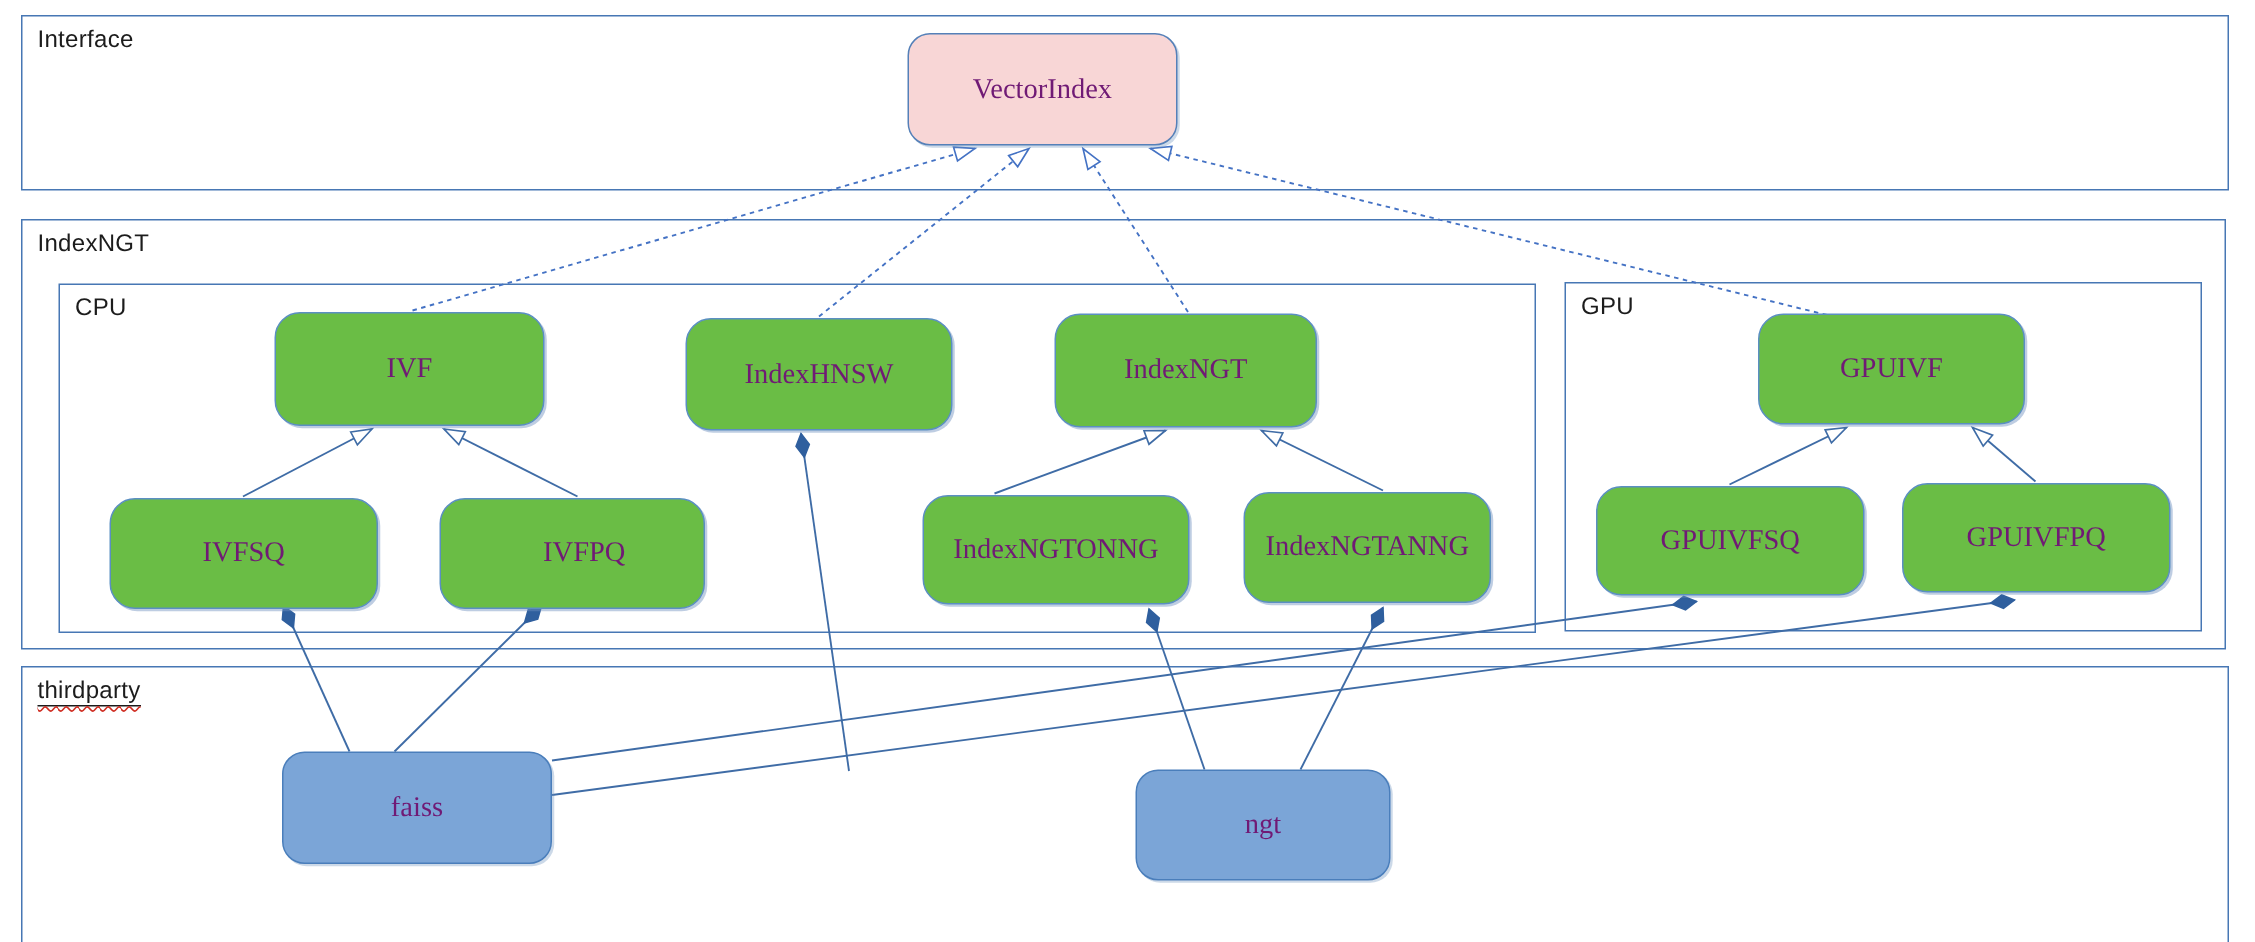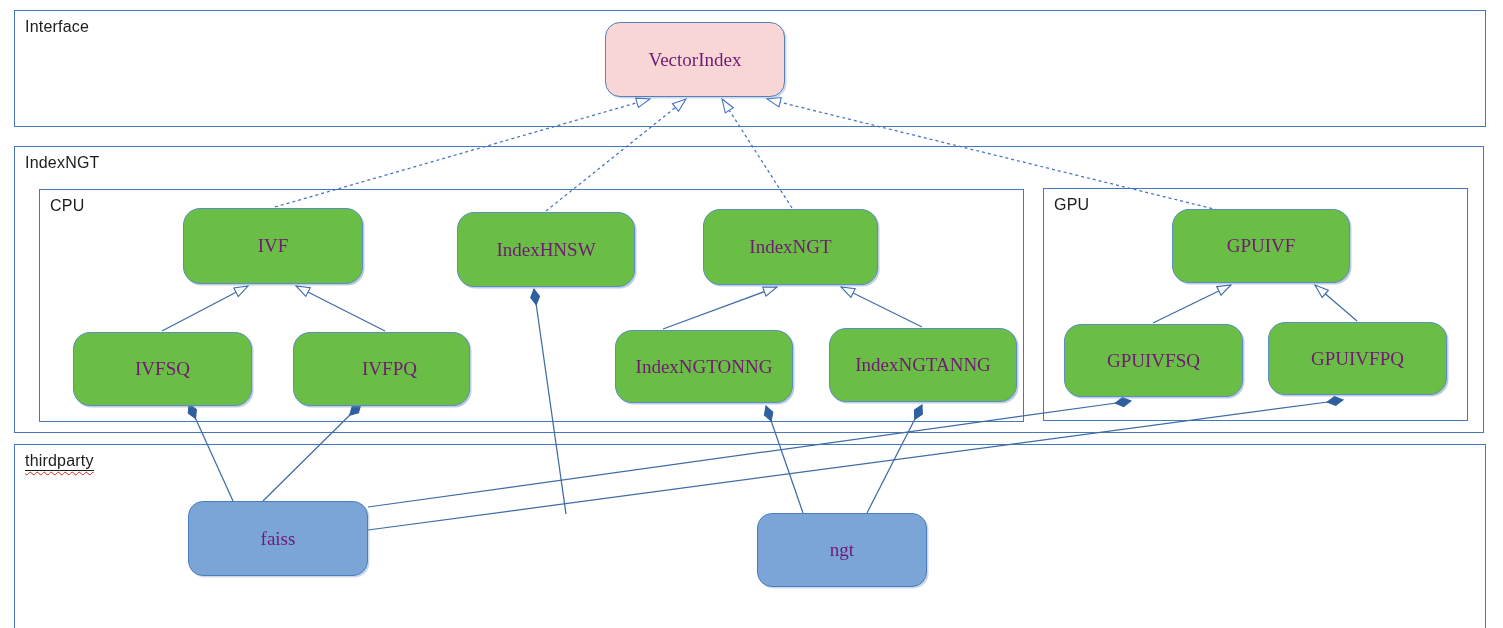--- a/index.html
+++ b/index.html
@@ -123,21 +123,21 @@
   </div>
 
   <div class="node node-impl" style="left:293px;top:332px;width:177px;height:74px;padding-left:16px;">
     <span>IVFPQ</span>
   </div>
 
   <div class="node node-impl" style="left:615px;top:330px;width:178px;height:73px;">
     <span>IndexNGTONNG</span>
   </div>
 
-  <div class="node node-impl" style="left:829px;top:328px;width:188px;height:74px;">
+  <div class="node node-impl" style="left:829px;top:328px;width:165px;height:74px;">
     <span>IndexNGTANNG</span>
   </div>
 
   <div class="node node-impl" style="left:1172px;top:209px;width:178px;height:74px;">
     <span>GPUIVF</span>
   </div>
 
   <div class="node node-impl" style="left:1064px;top:324px;width:179px;height:73px;">
     <span>GPUIVFSQ</span>
   </div>

